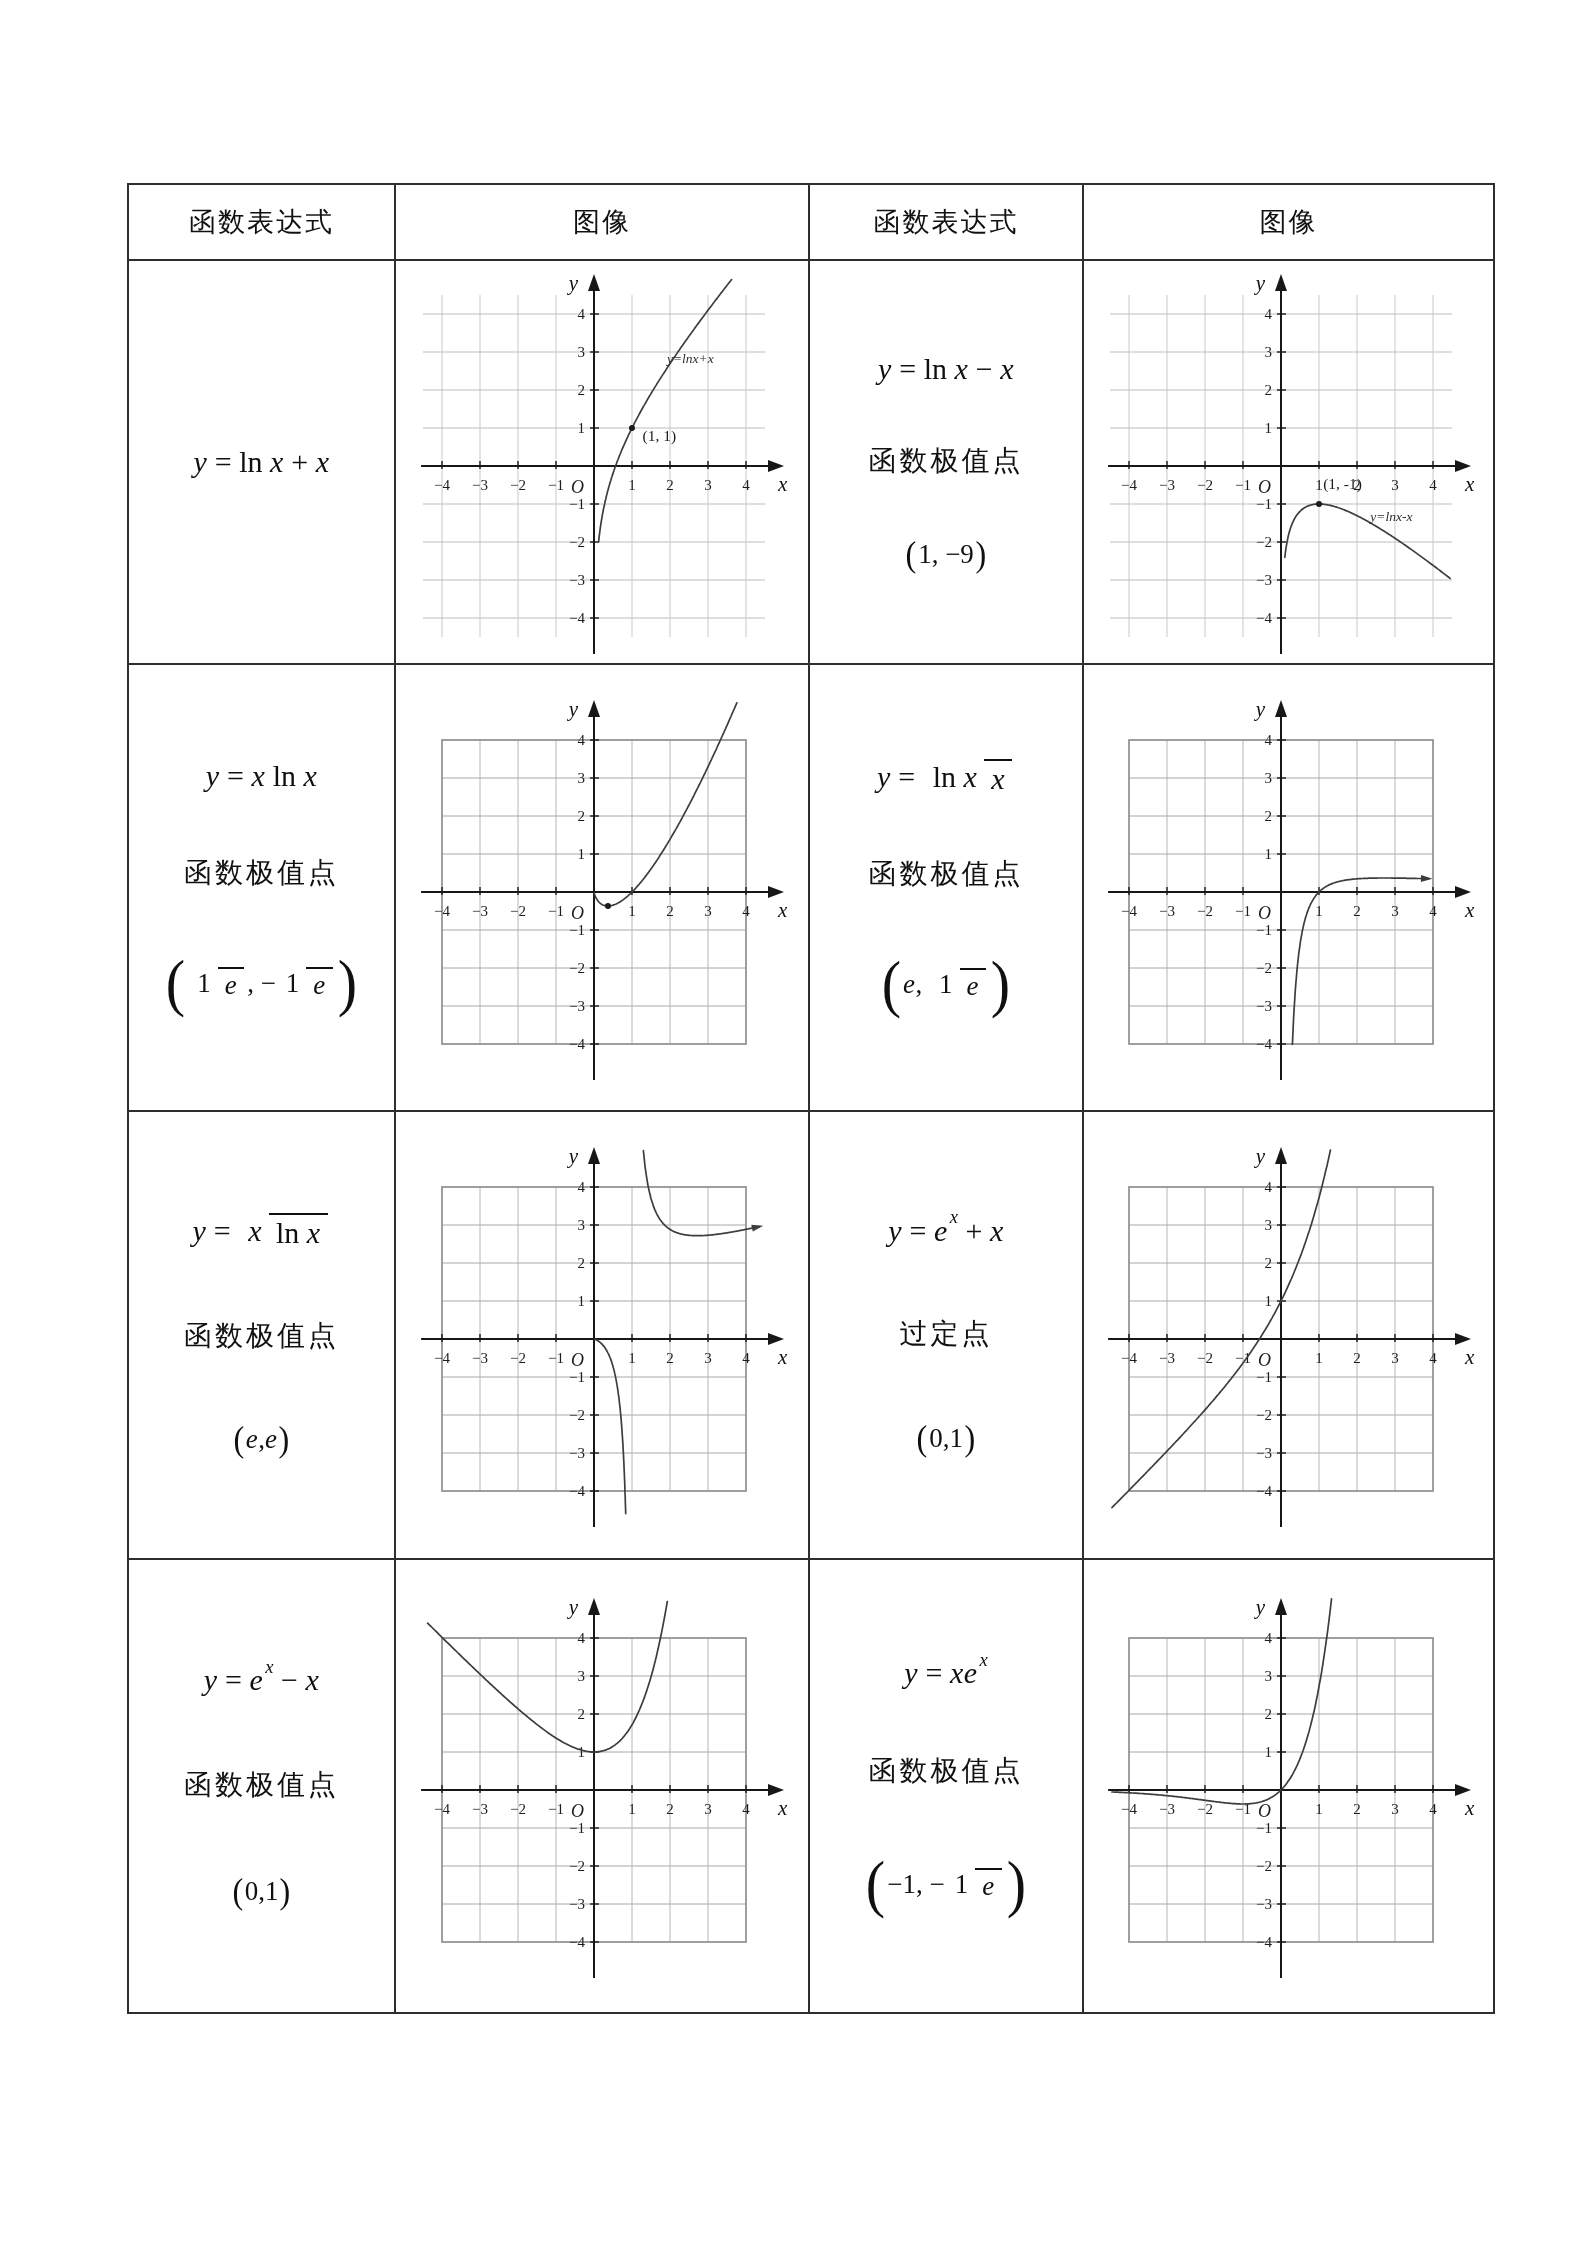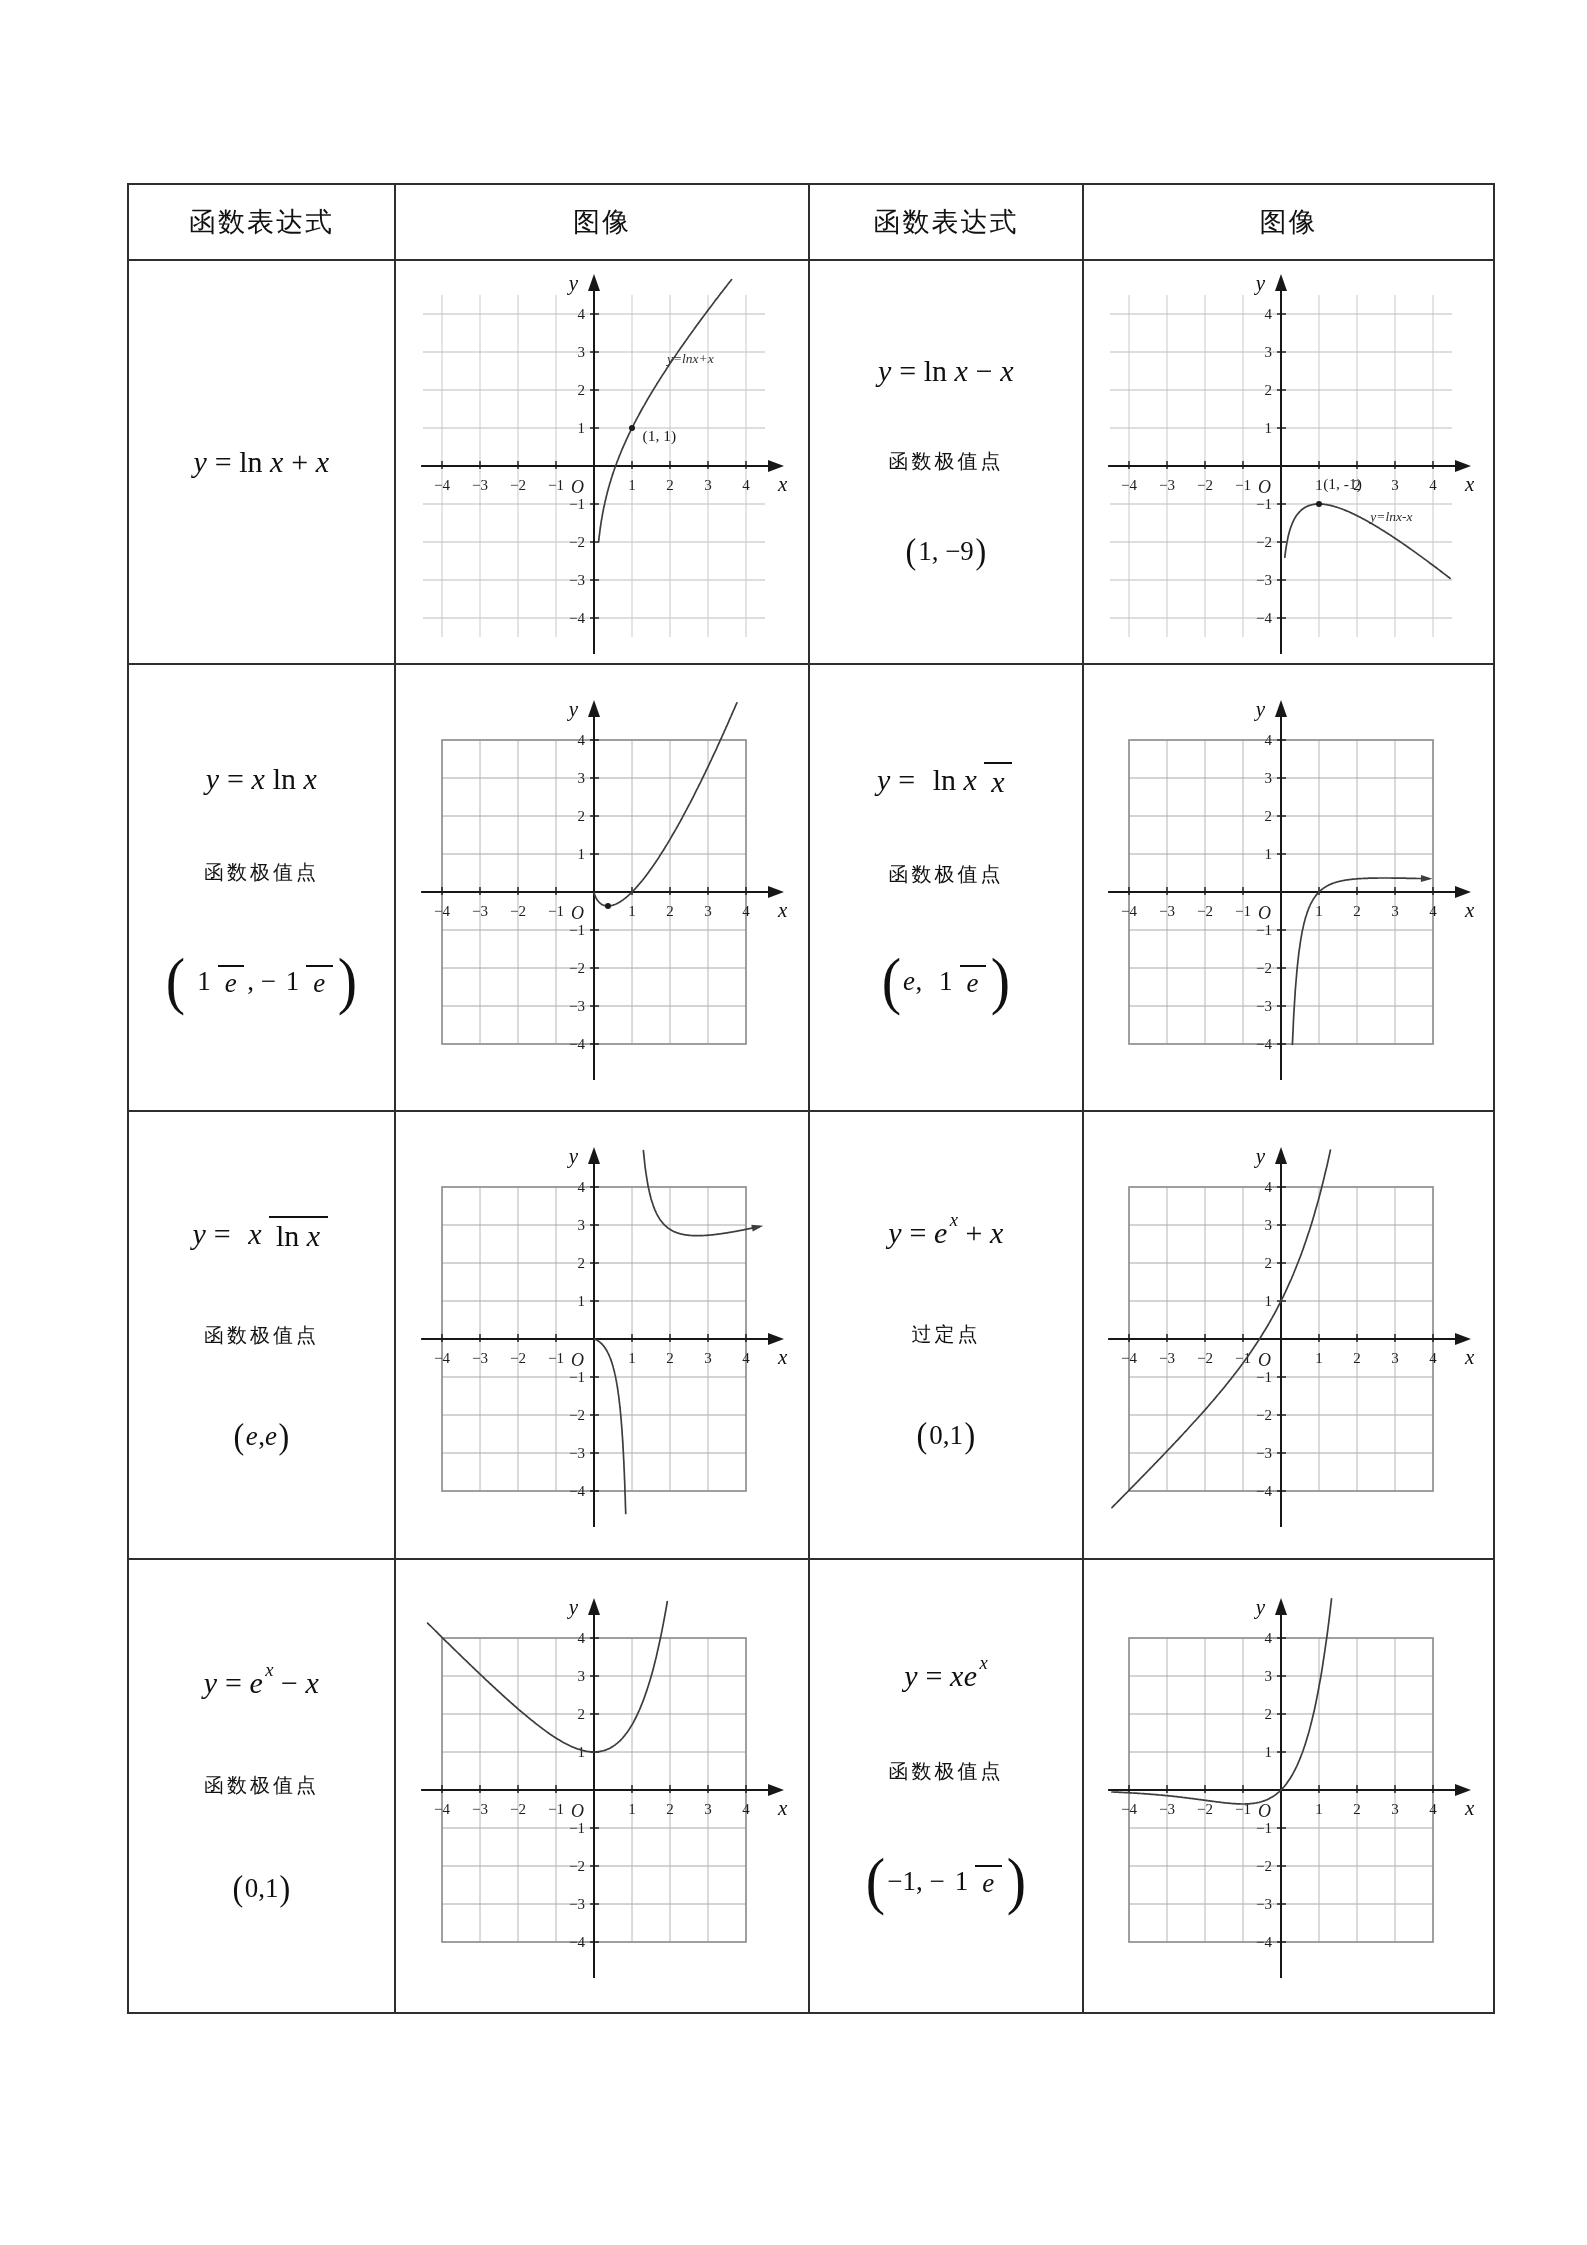--- a/index.html
+++ b/index.html
@@ -22,21 +22,21 @@
   .point{font-size:27px;}
   .m-it{font-style:italic;letter-spacing:0.5px;white-space:pre;}
   .m-up{font-style:normal;white-space:pre;}
   .m-sup{font-size:0.62em;font-style:italic;position:relative;top:-0.72em;margin-left:2px;}
   .frac{display:inline-flex;flex-direction:row;align-items:center;margin:0 3px;line-height:1.12;}
   .frac .num{padding:0 7px 1px;}
   .frac .den{border-top:2px solid #101010;padding:1px 7px 0;}
   .m-group{display:inline-flex;align-items:center;}
   .m-pcnt{display:inline-flex;align-items:center;padding:0 1px;}
   .m-paren{font-style:normal;line-height:1;display:flex;align-items:center;transform:scaleX(0.92);}
-  .cjk{font-family:"Liberation Serif",serif;font-size:20px;letter-spacing:3px;color:#111;}
+  .cjk{font-family:"Liberation Serif",serif;font-size:28px;letter-spacing:3px;color:#111;}
   svg.graph{display:block;}
   svg.graph text{font-family:"Liberation Serif",serif;}
 </style>
 </head>
 <body>
 
 <div class="page">
   <div class="tbl">
 
     <div class="cell hcell">函数表达式</div>

